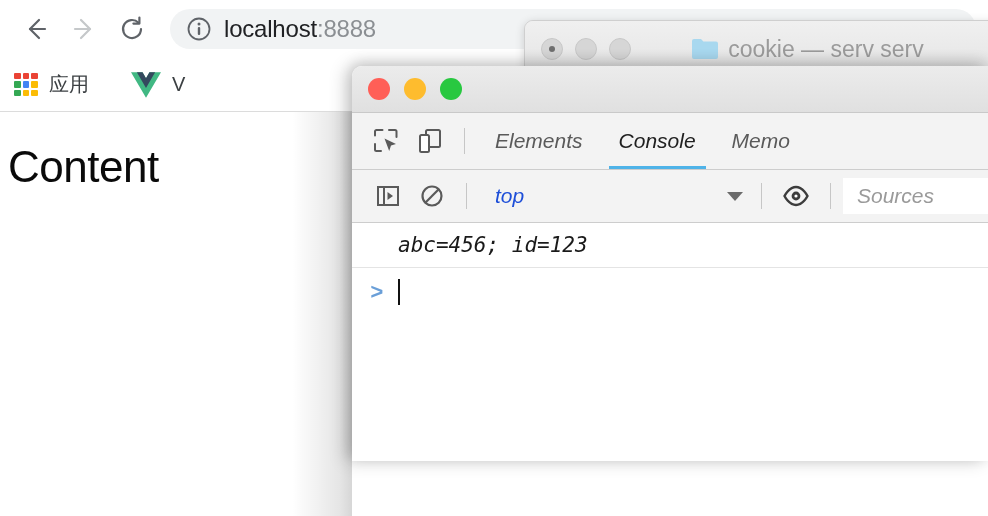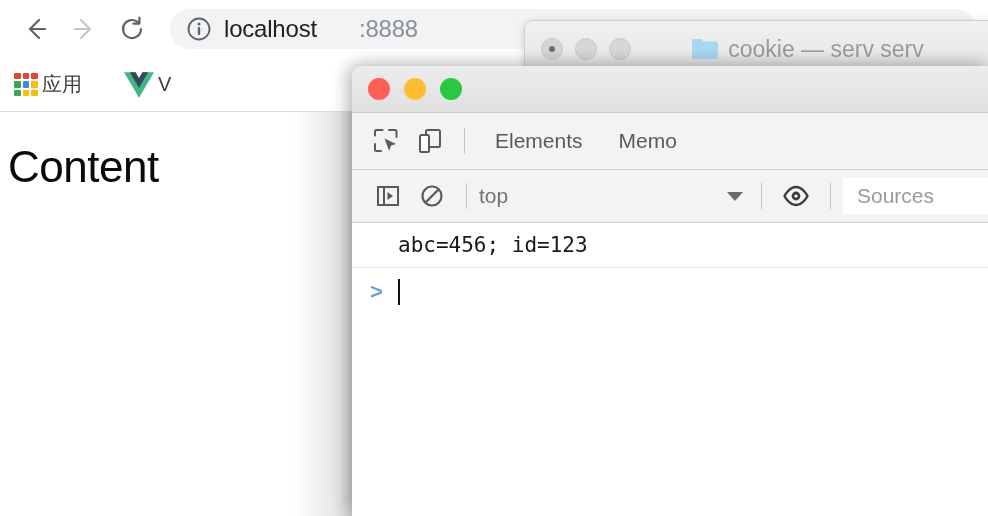--- a/index.html
+++ b/index.html
@@ -54,21 +54,21 @@
     padding-left: 16px;
     margin-right: 12px;
   }
   .info-icon { width: 26px; height: 26px; flex: none; margin-right: 12px; }
   .url-text {
     font-size: 24px;
     color: #202124;
     letter-spacing: -0.2px;
     white-space: nowrap;
   }
-  .url-port { color: #8b8f93; margin-left: 42px; }
+  .url-port { color: #8b8f93; }
 
   
   .bookmarks-bar {
     position: absolute;
     left: 0; top: 58px;
     width: 988px; height: 53px;
     background: #ffffff;
     display: flex;
     align-items: center;
     border-bottom: 1px solid #dcdcdc;
@@ -78,21 +78,21 @@
     align-items: center;
     height: 36px;
     padding: 0 10px;
     margin-left: 4px;
     border-radius: 4px;
     white-space: nowrap;
   }
   .bm-label {
     font-size: 20px;
     color: #3c4043;
-    margin-left: 4px;
+    margin-left: 11px;
   }
   .apps-grid {
     width: 24px; height: 24px;
     display: grid;
     grid-template-columns: repeat(3, 1fr);
     grid-template-rows: repeat(3, 1fr);
     gap: 2px;
     flex: none;
   }
   .apps-grid i { display: block; border-radius: 1px; }
@@ -158,25 +158,26 @@
   .term-title-text {
     font-size: 23px;
     color: #9b9b9b;
     white-space: nowrap;
   }
 
   
   .devtools {
     position: absolute;
     left: 352px; top: 66px;
-    width: 636px; height: 450px;
+    width: 636px; height: 395px;
     background: #ffffff;
     border-radius: 10px 0 0 0;
     box-shadow: -6px 0 18px rgba(0,0,0,0.20), 0 -4px 14px rgba(0,0,0,0.12);
     overflow: hidden;
+    font-style: italic;
   }
   .dt-titlebar {
     height: 46px;
     background: linear-gradient(#ececec, #e0e0e0);
     border-bottom: 1px solid #c9c9c9;
     display: flex;
     align-items: center;
     padding-left: 16px;
   }
   .dt-lights { display: flex; gap: 14px; }
@@ -230,22 +231,23 @@
   }
   .ctx-select {
     display: flex;
     align-items: center;
     flex: 0 0 auto;
     width: 270px;
     height: 34px;
   }
   .ctx-label {
     font-size: 21px;
-    color: #737373;
+    color: #1d4ed8;
     flex: 1;
+    margin-left: 16px;
   }
   .caret {
     width: 0; height: 0;
     border-left: 8px solid transparent;
     border-right: 8px solid transparent;
     border-top: 9px solid #6b6b6b;
     margin-right: 6px;
     flex: none;
   }
   .filter-input {
@@ -414,20 +416,23 @@
         <svg width="28" height="28" viewBox="0 0 28 28">
           <rect x="10" y="3" width="14" height="17" rx="1.5" fill="none" stroke="#5a5a5a" stroke-width="2"></rect>
           <rect x="4" y="8" width="9" height="17" rx="1.5" fill="#ffffff" stroke="#5a5a5a" stroke-width="2"></rect>
         </svg>
       </div>
       <span class="vdiv"></span>
 
       <div class="dt-tab">
           <span>Elements</span>
         </div>
+      <div class="dt-tab active">
+          <span>Console</span>
+        </div>
       <div class="dt-tab">
           <span>Memo</span>
         </div>
     </div>
 
     <div class="dt-consolebar">
       <div class="dt-icon-btn">
         <svg width="26" height="26" viewBox="0 0 26 26">
           <rect x="3" y="4" width="20" height="18" fill="none" stroke="#5a5a5a" stroke-width="2"></rect>
           <line x1="9" y1="4" x2="9" y2="22" stroke="#5a5a5a" stroke-width="2"></line>

